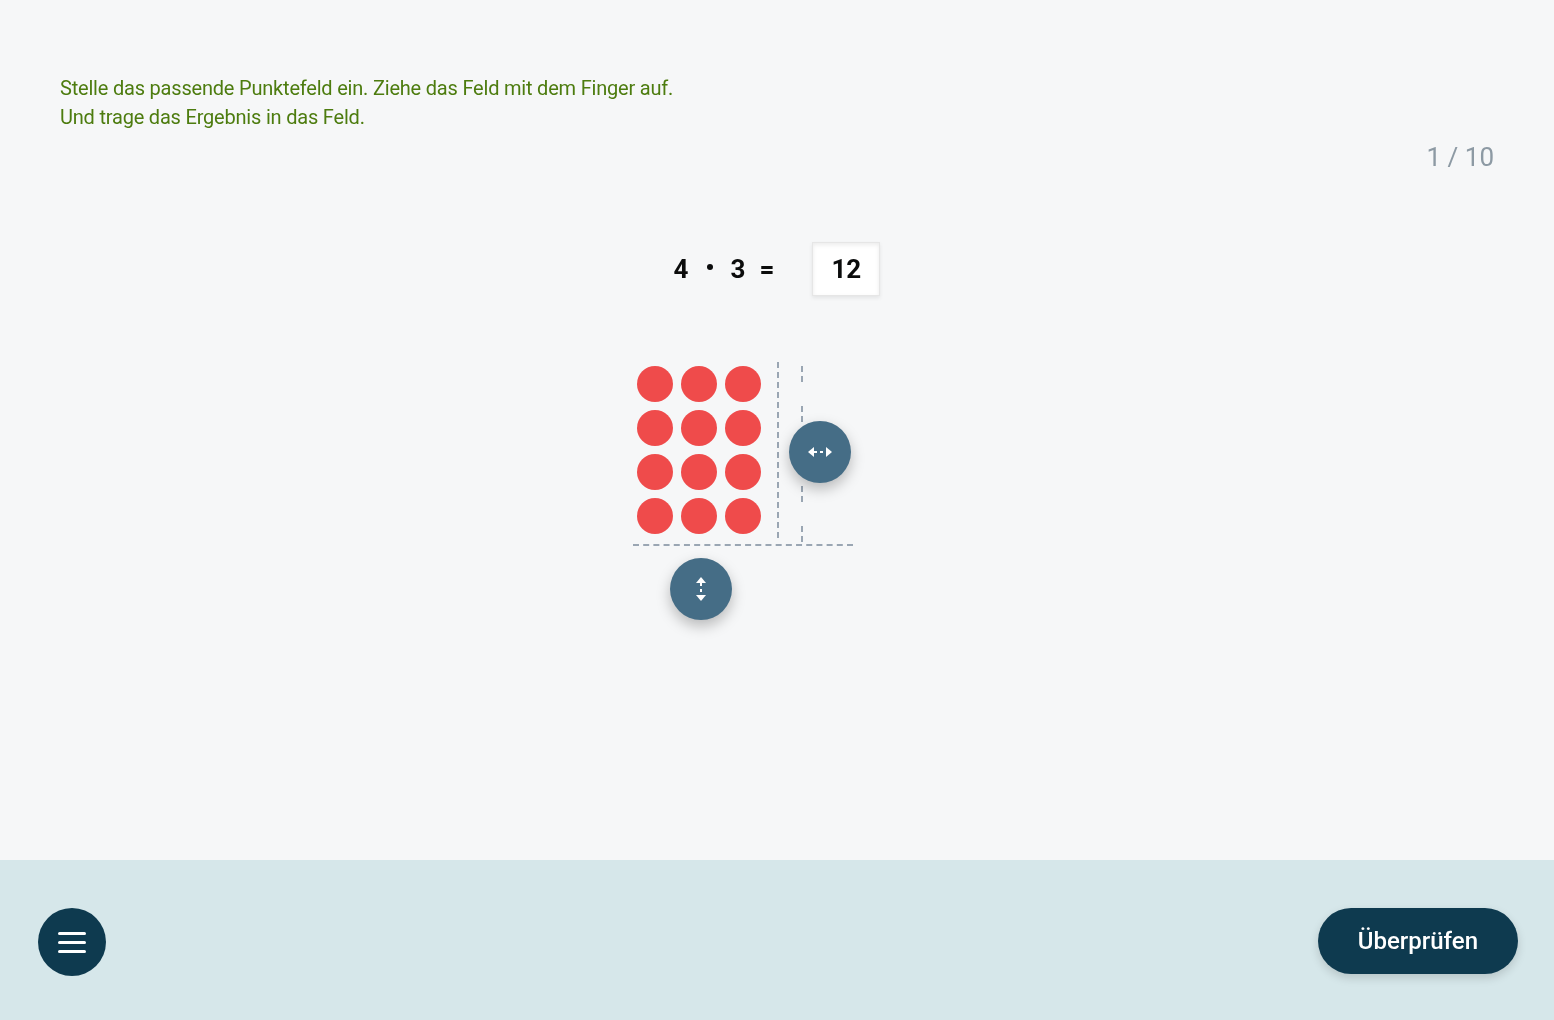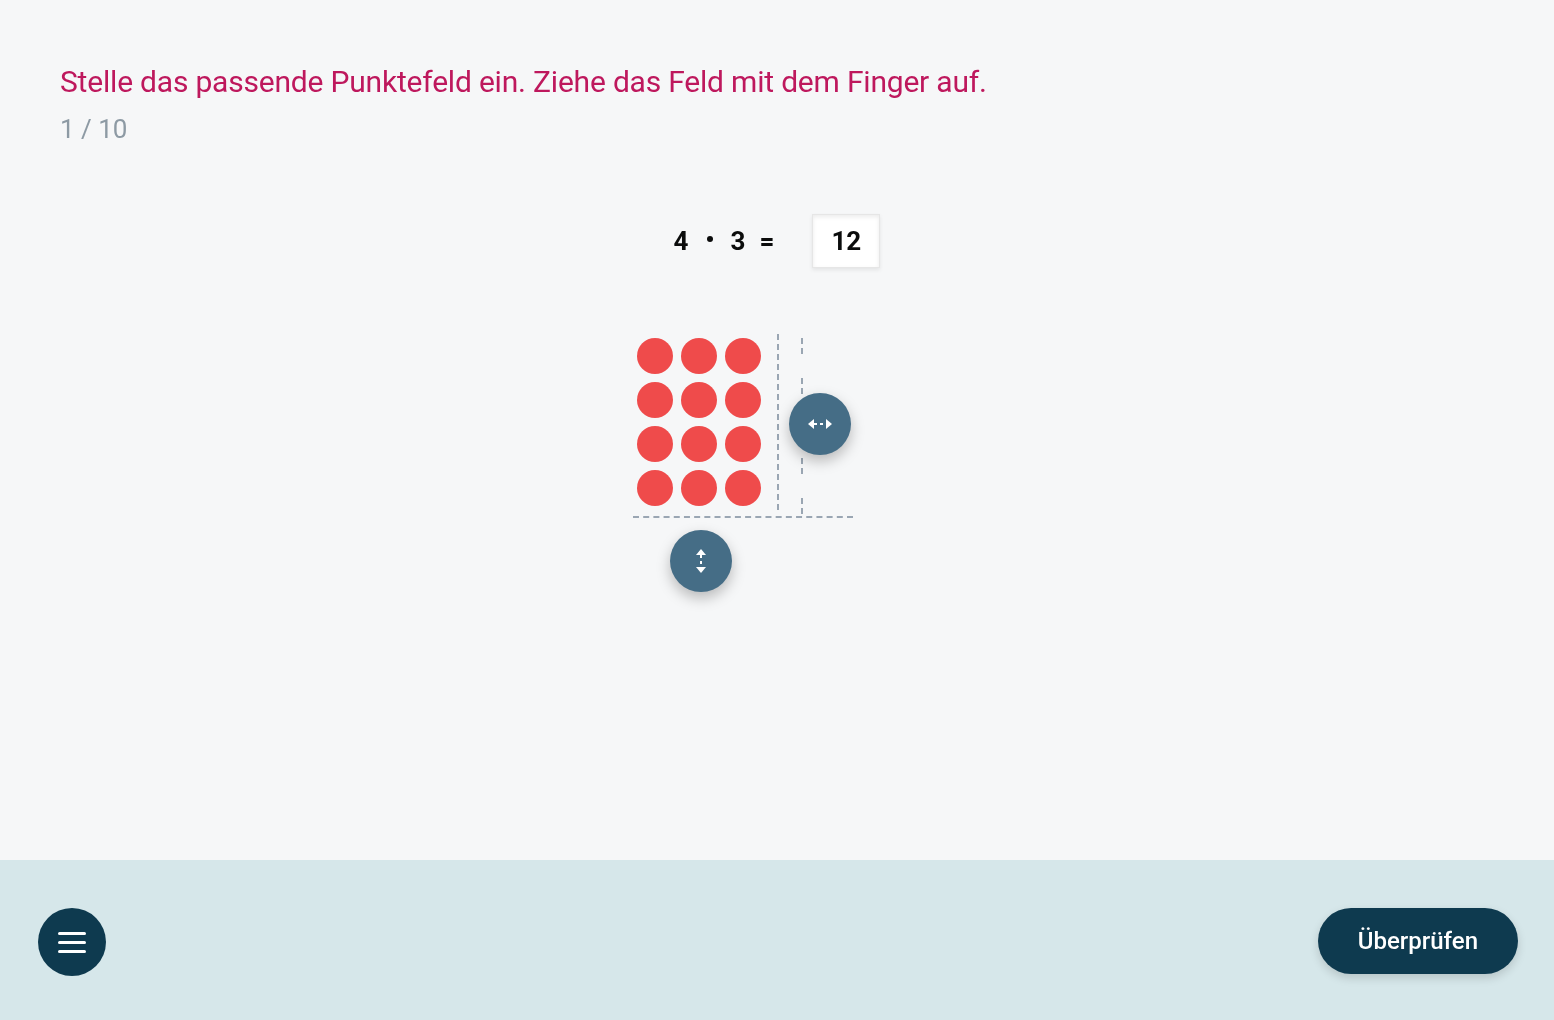--- a/index.html
+++ b/index.html
@@ -10,30 +10,32 @@
     position:relative;
     color:#1e3a4a;
     box-sizing:border-box;
   }
   *{box-sizing:border-box;}
 
   .content{
     padding:60px 60px 0 60px;
   }
   .instructions{
-    font-size:30px;
+    font-size:20px;
     line-height:1.45;
-    color:#be185d;
+    color:#4d7c0f;
     letter-spacing:-0.2px;
+    margin-top:14px;
   }
   .progress{
     margin-top:10px;
     font-size:26px;
     color:#8d9aa4;
     font-weight:400;
+    text-align:right;
   }
 
   .exercise{
     margin-top:70px;
     display:flex;
     flex-direction:column;
     align-items:center;
   }
 
   .equation{
@@ -145,20 +147,21 @@
   }
 
   svg{display:block;}
 </style>
 </head>
 <body>
 
 <div class="content">
   <div class="instructions">
     <div>Stelle das passende Punktefeld ein. Ziehe das Feld mit dem Finger auf.</div>
+    <div>Und trage das Ergebnis in das Feld.</div>
   </div>
   <div class="progress">1 / 10</div>
 
   <div class="exercise">
 
     <div class="equation">
       <span>4</span>
       <span class="dot"></span>
       <span>3</span>
       <span class="eq">=</span>

